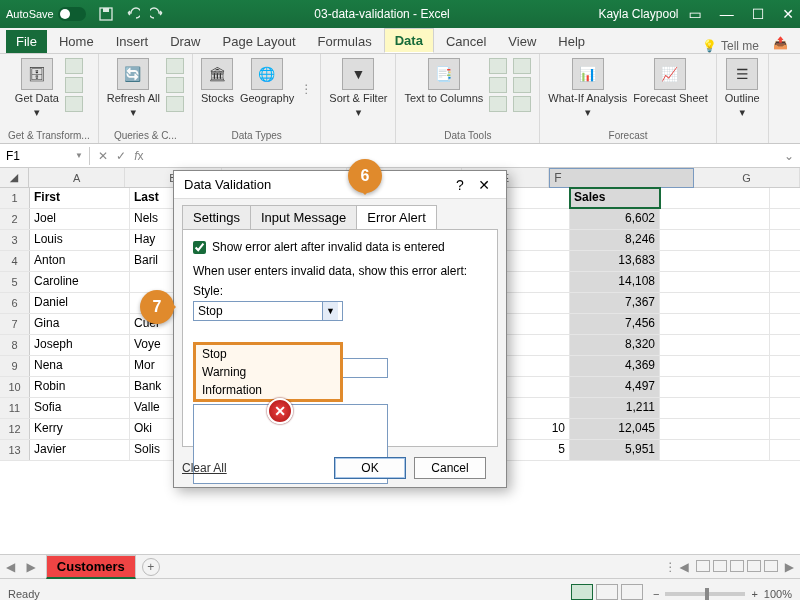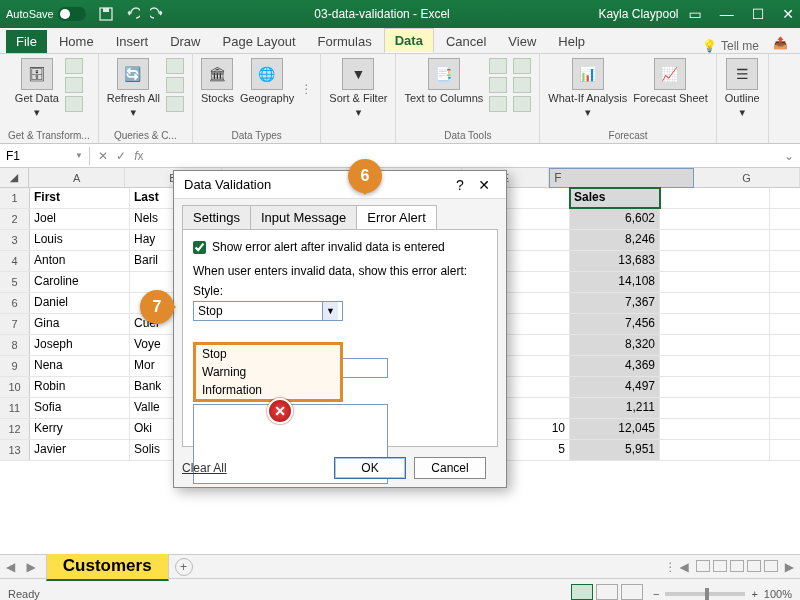--- a/index.html
+++ b/index.html
@@ -83,21 +83,21 @@
 .btn.primary { border:1px solid #3b6ea5; box-shadow:0 0 0 1px #a8c6e8 inset;}
 
 
 .callout { position:absolute; width:34px; height:34px; border-radius:50%; background:#e08a2c; color:#fff; font-weight:700; font-size:16px; display:flex; align-items:center; justify-content:center; box-shadow:0 2px 4px rgba(0,0,0,.3);}
 .callout::after { content:""; position:absolute; bottom:-8px; left:50%; transform:translateX(-50%); border:6px solid transparent; border-top-color:#e08a2c;}
 .callout.c7::after { bottom:auto; right:-8px; top:50%; left:auto; transform:translateY(-50%); border:6px solid transparent; border-left-color:#e08a2c;}
 
 
 .sheettabs { height:24px; background:#f3f3f3; border-top:1px solid #ccc; display:flex; align-items:center; padding:0 6px; gap:6px;}
 .sheettabs .nav { color:#888; letter-spacing:4px;}
-.sheettab { padding:3px 16px; background:#fde047; border:1px solid #ccc; border-bottom:2px solid #176b3a; font-size:17px; font-weight:600;}
+.sheettab { padding:3px 10px; background:#ef4444; border:1px solid #ccc; border-bottom:2px solid #176b3a; font-size:13px; font-weight:600;}
 .addsheet { width:18px; height:18px; border:1px solid #bbb; border-radius:50%; display:flex; align-items:center; justify-content:center; font-size:12px; color:#666;}
 .sheettabs .scroll { margin-left:auto; display:flex; gap:3px;}
 .sheettabs .sbox { width:14px; height:12px; border:1px solid #aaa;}
 
 
 .status { height:22px; background:#f3f3f3; border-top:1px solid #ccc; display:flex; align-items:flex-end; padding:0 8px; font-size:11px; color:#555;}
 .status .spacer{flex:1}
 .viewbtn { width:22px; height:16px; border:1px solid #aaa; margin-left:3px; display:inline-block;}
 .viewbtn.active{ background:#d0e6d6; border-color:#176b3a;}
 .zoom { display:flex; align-items:center; gap:6px; margin-left:10px;}

